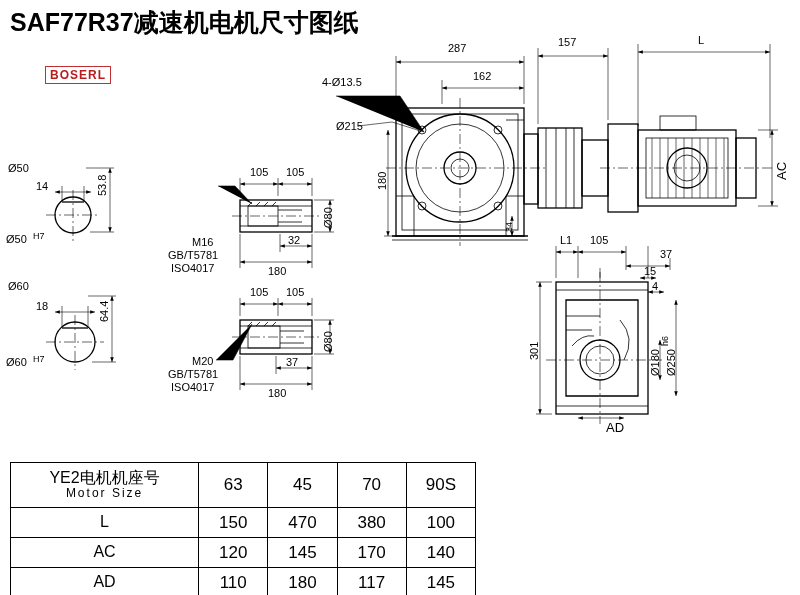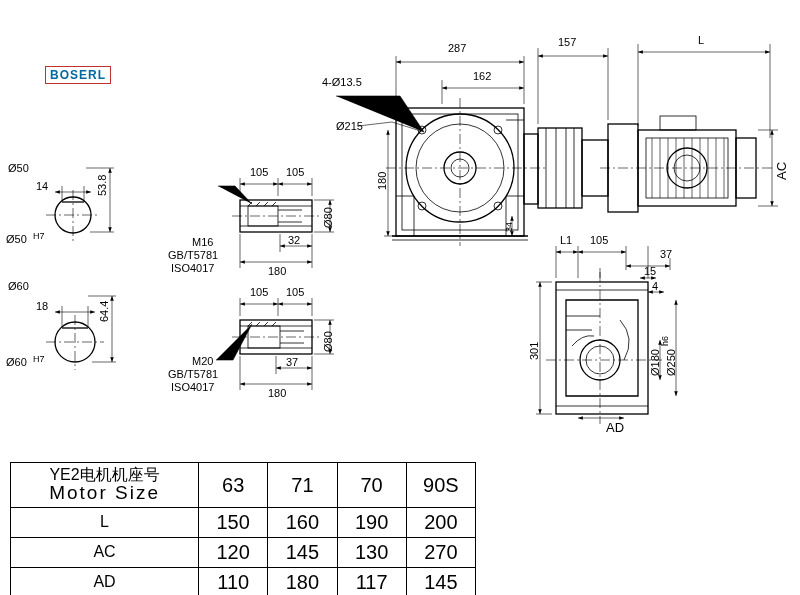--- a/index.html
+++ b/index.html
@@ -9,45 +9,46 @@
     color:#000;overflow:hidden;position:relative;
   }
   .page{position:relative;width:800px;height:595px;}
   #title{
     position:absolute;left:10px;top:6px;
     font-size:25px;font-weight:bold;letter-spacing:0px;
     white-space:nowrap;
   }
   .logo{
     position:absolute;left:45px;top:66px;
-    border:1px solid #c03030;color:#0369a1;
+    border:1px solid #c03030;color:#b91c1c;
     font-size:12px;font-weight:bold;letter-spacing:1px;
     padding:1px 4px;background:#fff;
   }
   svg{position:absolute;left:0;top:0;}
   .tbl{
     position:absolute;left:10px;top:424px;width:466px;
     border-collapse:collapse;background:#fff;margin-top:38px;
   }
   .tbl td{
     border:1px solid #000;text-align:center;
-    font-size:20px;height:29px;padding:0;
+    font-size:17px;height:29px;padding:0;
     font-family:"Liberation Sans", sans-serif;
   }
   .tbl td.hdr{width:190px;line-height:1.05;font-size:16px;}
   .tbl td.hdr .l1{display:block;}
-  .tbl td.hdr .l2{display:block;letter-spacing:2px;font-size:19px;}
+  .tbl td.hdr .l2{display:block;letter-spacing:2px;font-size:12px;}
   .tbl td.col{width:69px;}
   .tbl tr.head td{height:44px;}
 </style>
 </head>
 <body>
 
 <div class="page">
 
+  <div id="title">SAF77R37减速机电机尺寸图纸</div>
   <div class="logo">BOSERL</div>
 
   <svg width="800" height="595" viewBox="0 0 800 595">
     <defs>
       <marker id="ar" markerWidth="9" markerHeight="9" refX="8" refY="3" orient="auto" markerUnits="strokeWidth">
         <path d="M0,0 L8,3 L0,6 z" fill="#000"></path>
       </marker>
       <marker id="arS" markerWidth="9" markerHeight="9" refX="0" refY="3" orient="auto" markerUnits="strokeWidth">
         <path d="M8,0 L0,3 L8,6 z" fill="#000"></path>
       </marker>
@@ -309,37 +310,37 @@
   </svg>
 
   <table class="tbl">
     <tbody>
       <tr class="head">
         <td class="hdr">
           <span class="l1">YE2电机机座号</span>
           <span class="l2">Motor Size</span>
         </td>
         <td class="col">63</td>
-        <td class="col">71</td>
+        <td class="col">45</td>
         <td class="col">70</td>
         <td class="col">90S</td>
       </tr>
       <tr>
         <td class="hdr">L</td>
         <td class="col">150</td>
-        <td class="col">160</td>
-        <td class="col">190</td>
-        <td class="col">200</td>
+        <td class="col">470</td>
+        <td class="col">380</td>
+        <td class="col">100</td>
       </tr>
       <tr>
         <td class="hdr">AC</td>
         <td class="col">120</td>
         <td class="col">145</td>
-        <td class="col">130</td>
-        <td class="col">270</td>
+        <td class="col">170</td>
+        <td class="col">140</td>
       </tr>
       <tr>
         <td class="hdr">AD</td>
         <td class="col">110</td>
         <td class="col">180</td>
         <td class="col">117</td>
         <td class="col">145</td>
       </tr>
     </tbody>
   </table>

